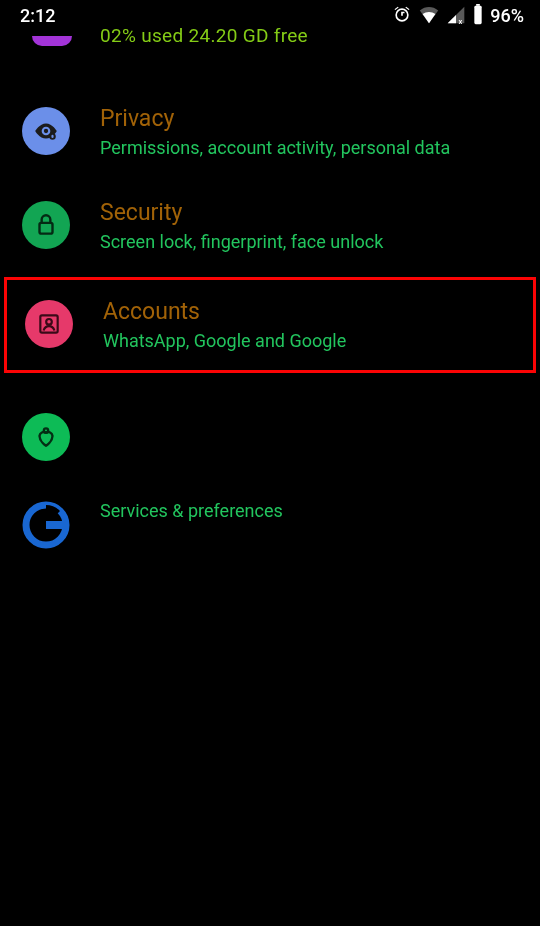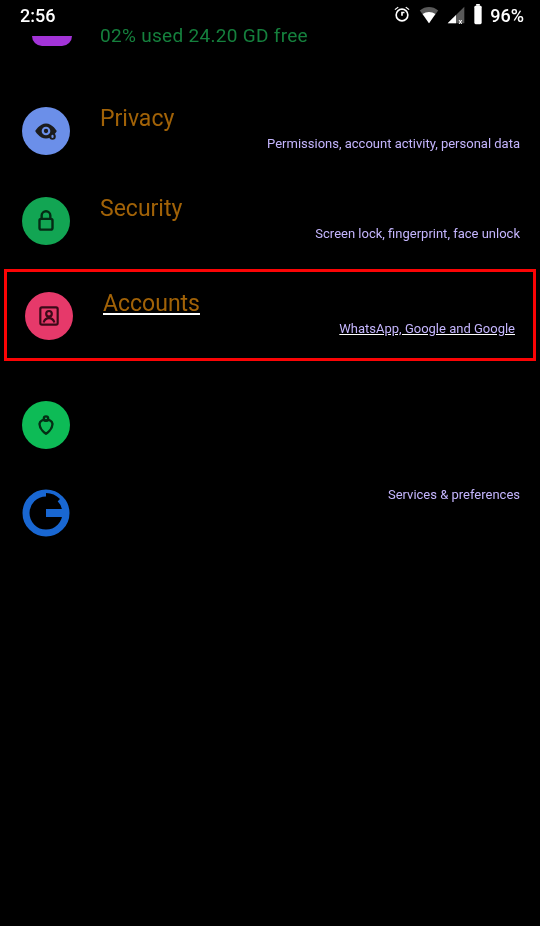--- a/index.html
+++ b/index.html
@@ -21,21 +21,21 @@
     font-weight: 500;
   }
   .status-right {
     display: flex;
     align-items: center;
     gap: 6px;
   }
   .status-right svg { display: block; }
   .storage-partial {
     padding-left: 100px;
-    color: #15803d;
+    color: #84cc16;
     font-size: 19px;
     letter-spacing: 0.3px;
     margin-top: -4px;
   }
   .purple-sliver {
     position: absolute;
     left: 32px;
     top: 36px;
     width: 40px;
     height: 10px;
@@ -48,21 +48,20 @@
   .settings-item {
     display: flex;
     align-items: flex-start;
     padding: 20px 20px 20px 22px;
     position: relative;
   }
   .settings-item.highlighted {
     border: 3px solid #fb0405;
     margin: 4px 4px;
     padding: 18px 18px 18px 18px;
-    text-decoration: underline;
   }
   .settings-item.tight { padding-top: 18px; padding-bottom: 18px; }
   .settings-icon {
     width: 48px;
     height: 48px;
     border-radius: 50%;
     flex-shrink: 0;
     display: flex;
     align-items: center;
     justify-content: center;
@@ -73,31 +72,30 @@
     flex: 1;
     min-width: 0;
   }
   .settings-title {
     font-size: 23px;
     color: #a16207;
     line-height: 1.25;
     margin-bottom: 2px;
   }
   .settings-subtitle {
-    font-size: 13px;
-    color: #c4b5fd;
+    font-size: 18px;
+    color: #22c55e;
     line-height: 1.3;
-    text-align: right;
   }
 </style>
 </head>
 <body>
 
 <div class="status-bar">
-  <div>2:56</div>
+  <div>2:12</div>
   <div class="status-right">
     <svg viewBox="0 0 24 24" width="20" height="20" fill="#fff">
         <path d="M12 4a8 8 0 1 0 8 8 8 8 0 0 0-8-8zm0 14a6 6 0 1 1 6-6 6 6 0 0 1-6 6zM7 2l-4 3 1 1 4-3zM17 2l4 3-1 1-4-3zM11 8h2v5h-2zM11 8h4v2h-4z"></path>
       </svg>
     <svg viewBox="0 0 24 24" width="22" height="22">
         <path fill="#fff" d="M12 21 2 7c6-5 14-5 20 0z" opacity="0.35"></path>
         <path fill="#fff" d="M12 21 5 11c4-3 10-3 14 0z"></path>
       </svg>
     <svg viewBox="0 0 24 24" width="20" height="20">
         <path fill="#fff" d="M2 22 22 2v20z" opacity="0.35"></path>

